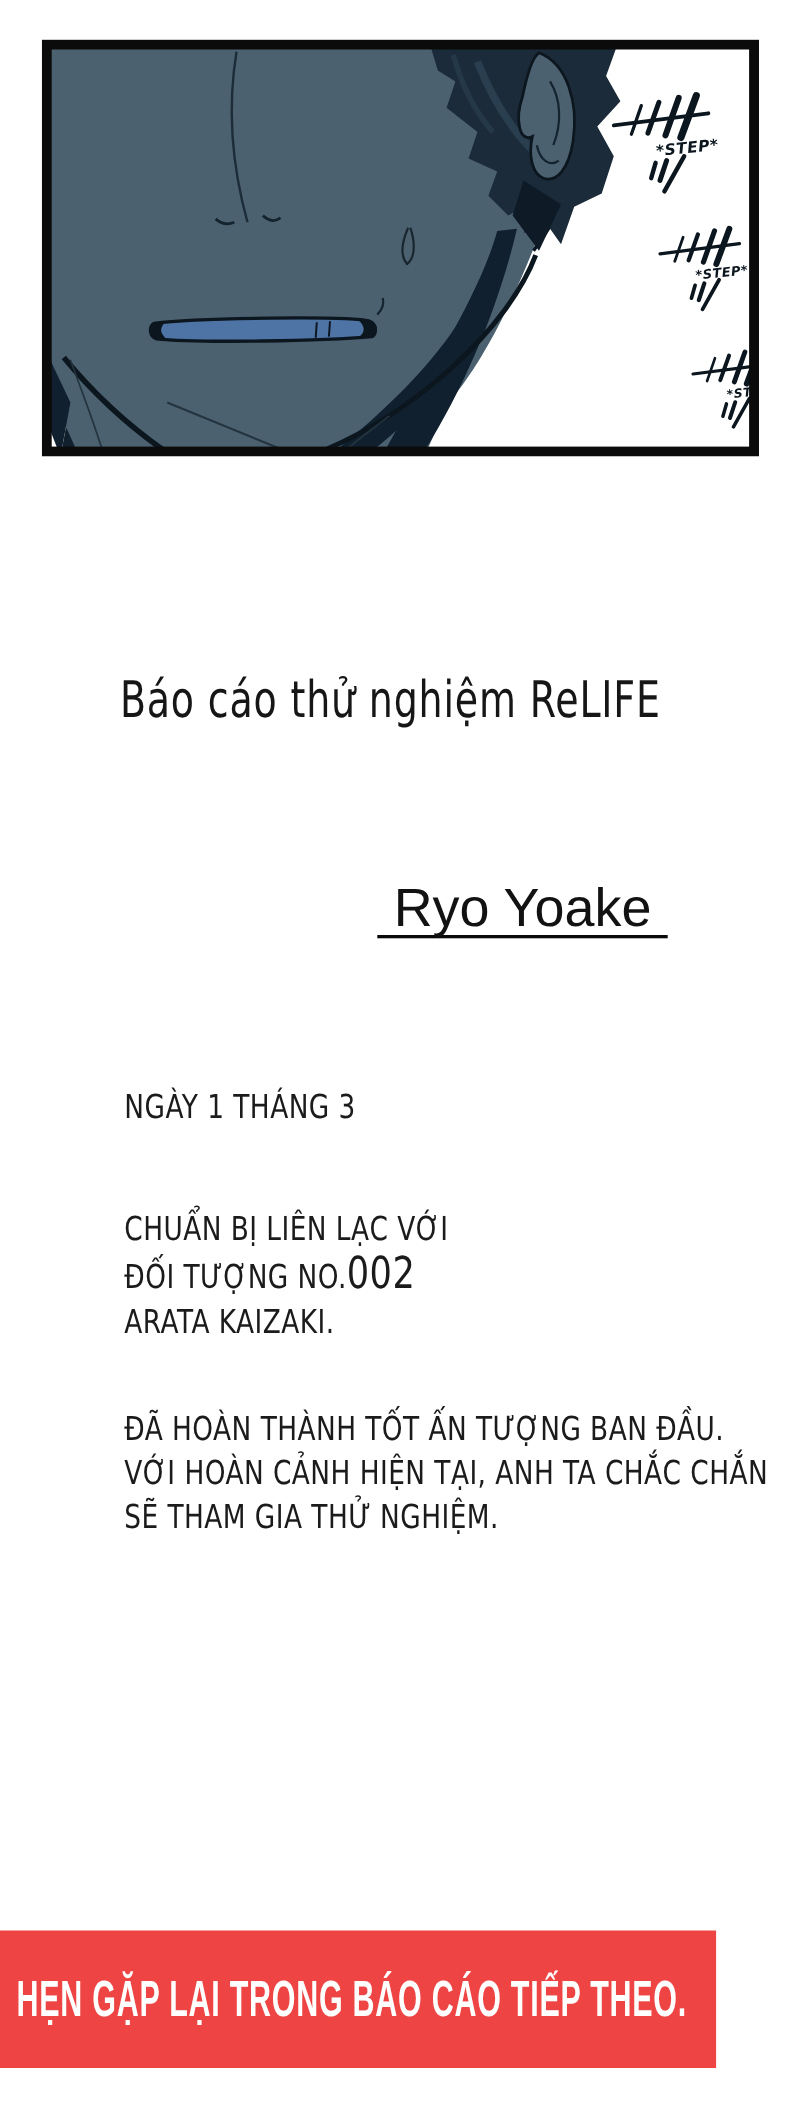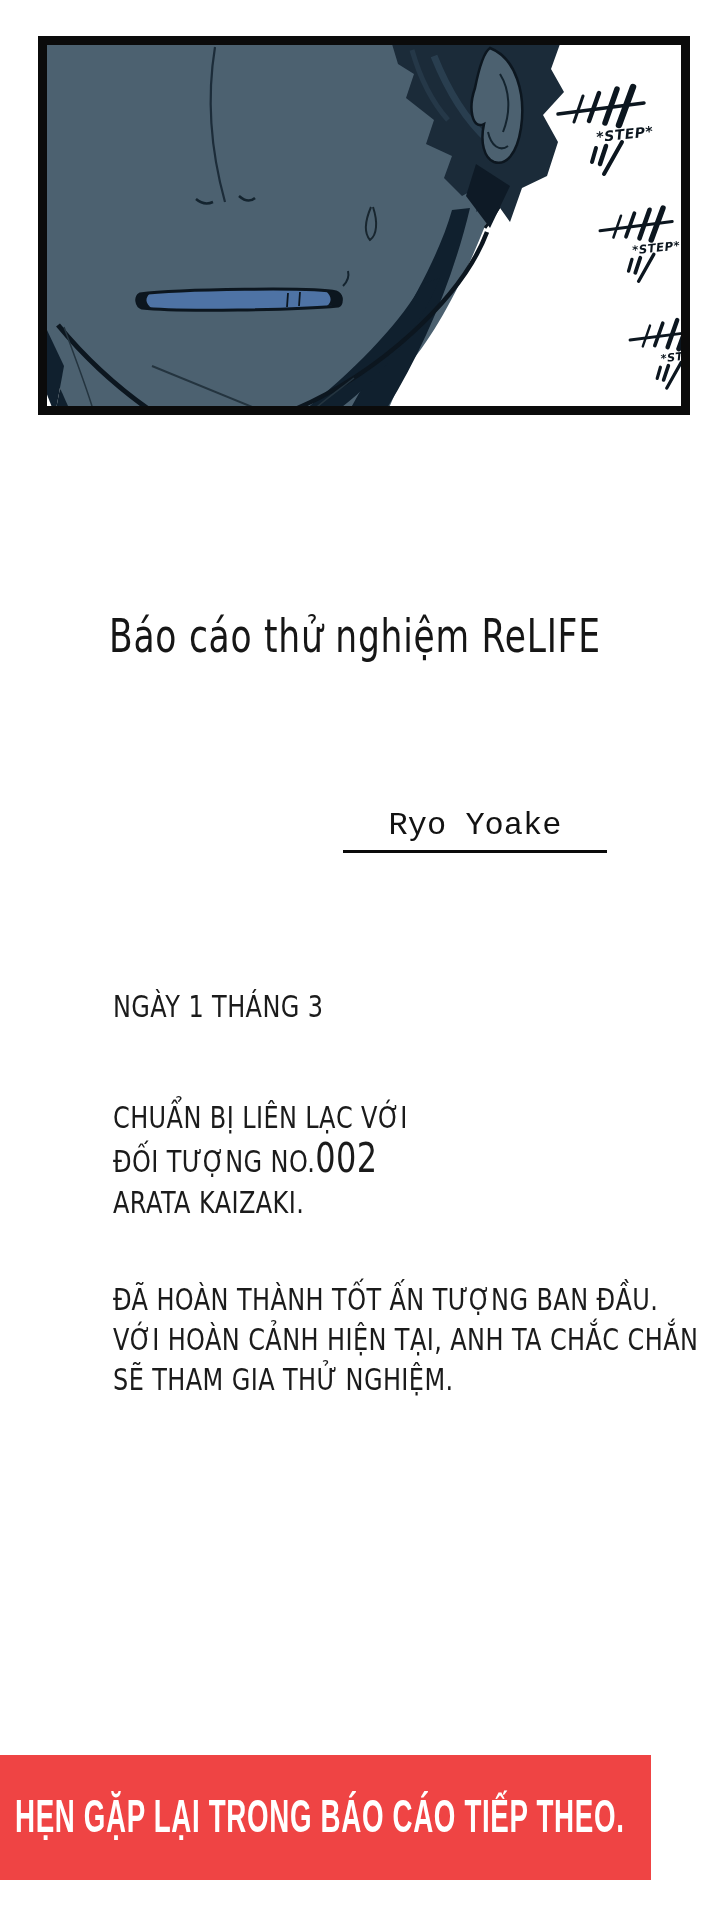--- a/index.html
+++ b/index.html
@@ -13,22 +13,22 @@
   .report-title {
     position:absolute; left:109px; top:611px;
     font-size:46px; line-height:1.1; color:#161616;
     letter-spacing:1px; white-space:nowrap;
     transform:scaleX(0.75); transform-origin:left top;
   }
   .author-box {
     position:absolute; left:343px; top:804px; width:264px;
     text-align:center; padding-bottom:2px;
     border-bottom:3px solid #0a0a0a;
-    font-family:Liberation Mono, monospace;
-    font-size:32px; line-height:44px; color:#121212;
+    font-family:Liberation Sans, sans-serif;
+    font-size:49px; line-height:44px; color:#121212;
     white-space:nowrap;
   }
   .comic {
     position:absolute; color:#1b1b1b; white-space:nowrap;
     font-size:30px; letter-spacing:0.5px;
     transform:scaleX(0.8); transform-origin:left top;
   }
   .date-line { left:113px; top:990px; line-height:34px; }
   .contact-block { left:113px; top:1097px; line-height:41px; }
   .contact-block .num { font-size:40px; line-height:41px; }

